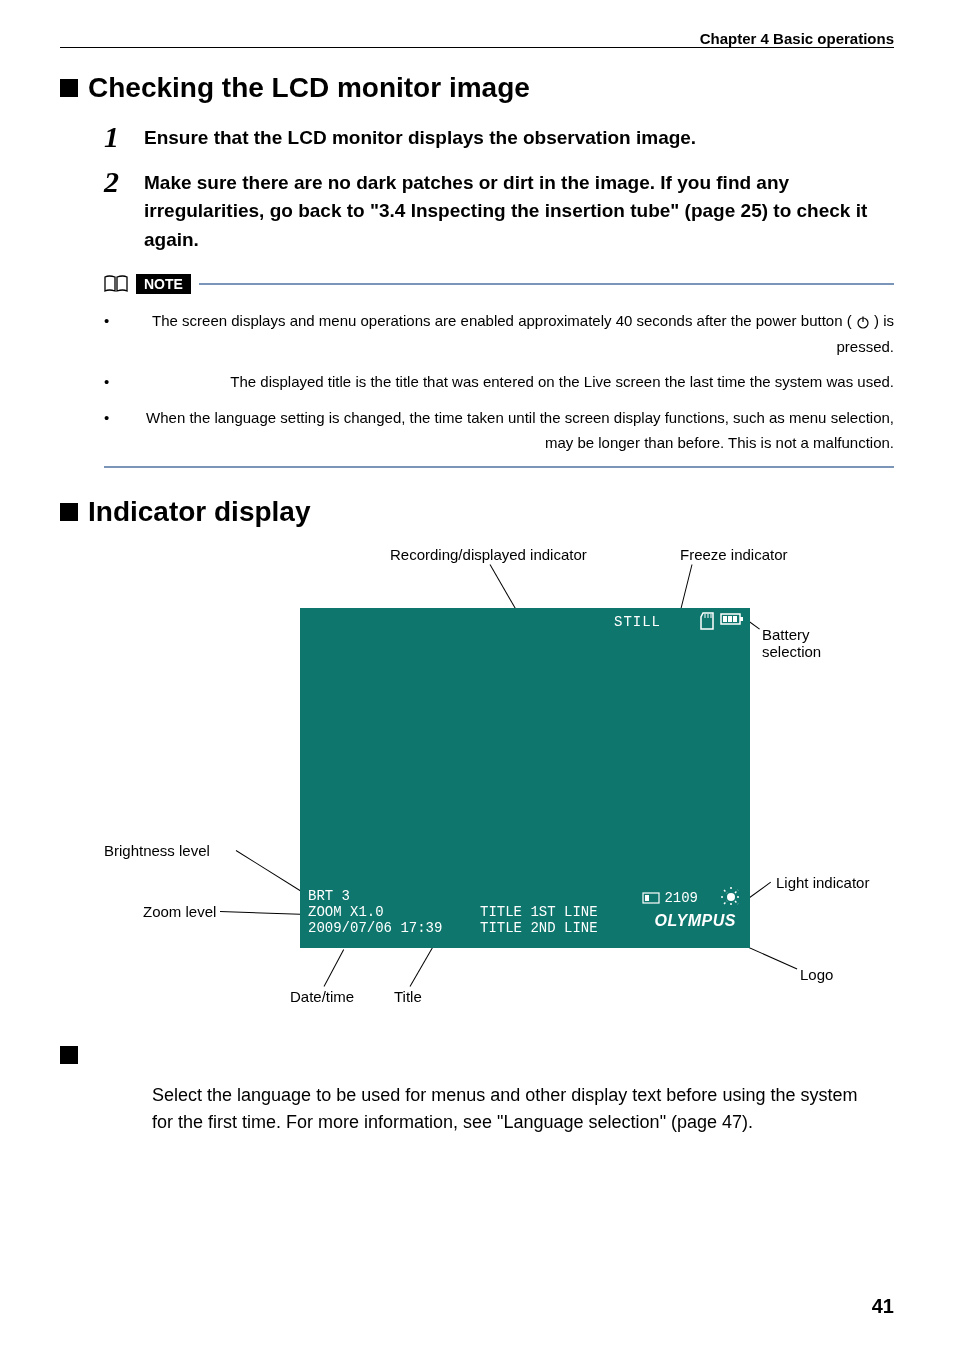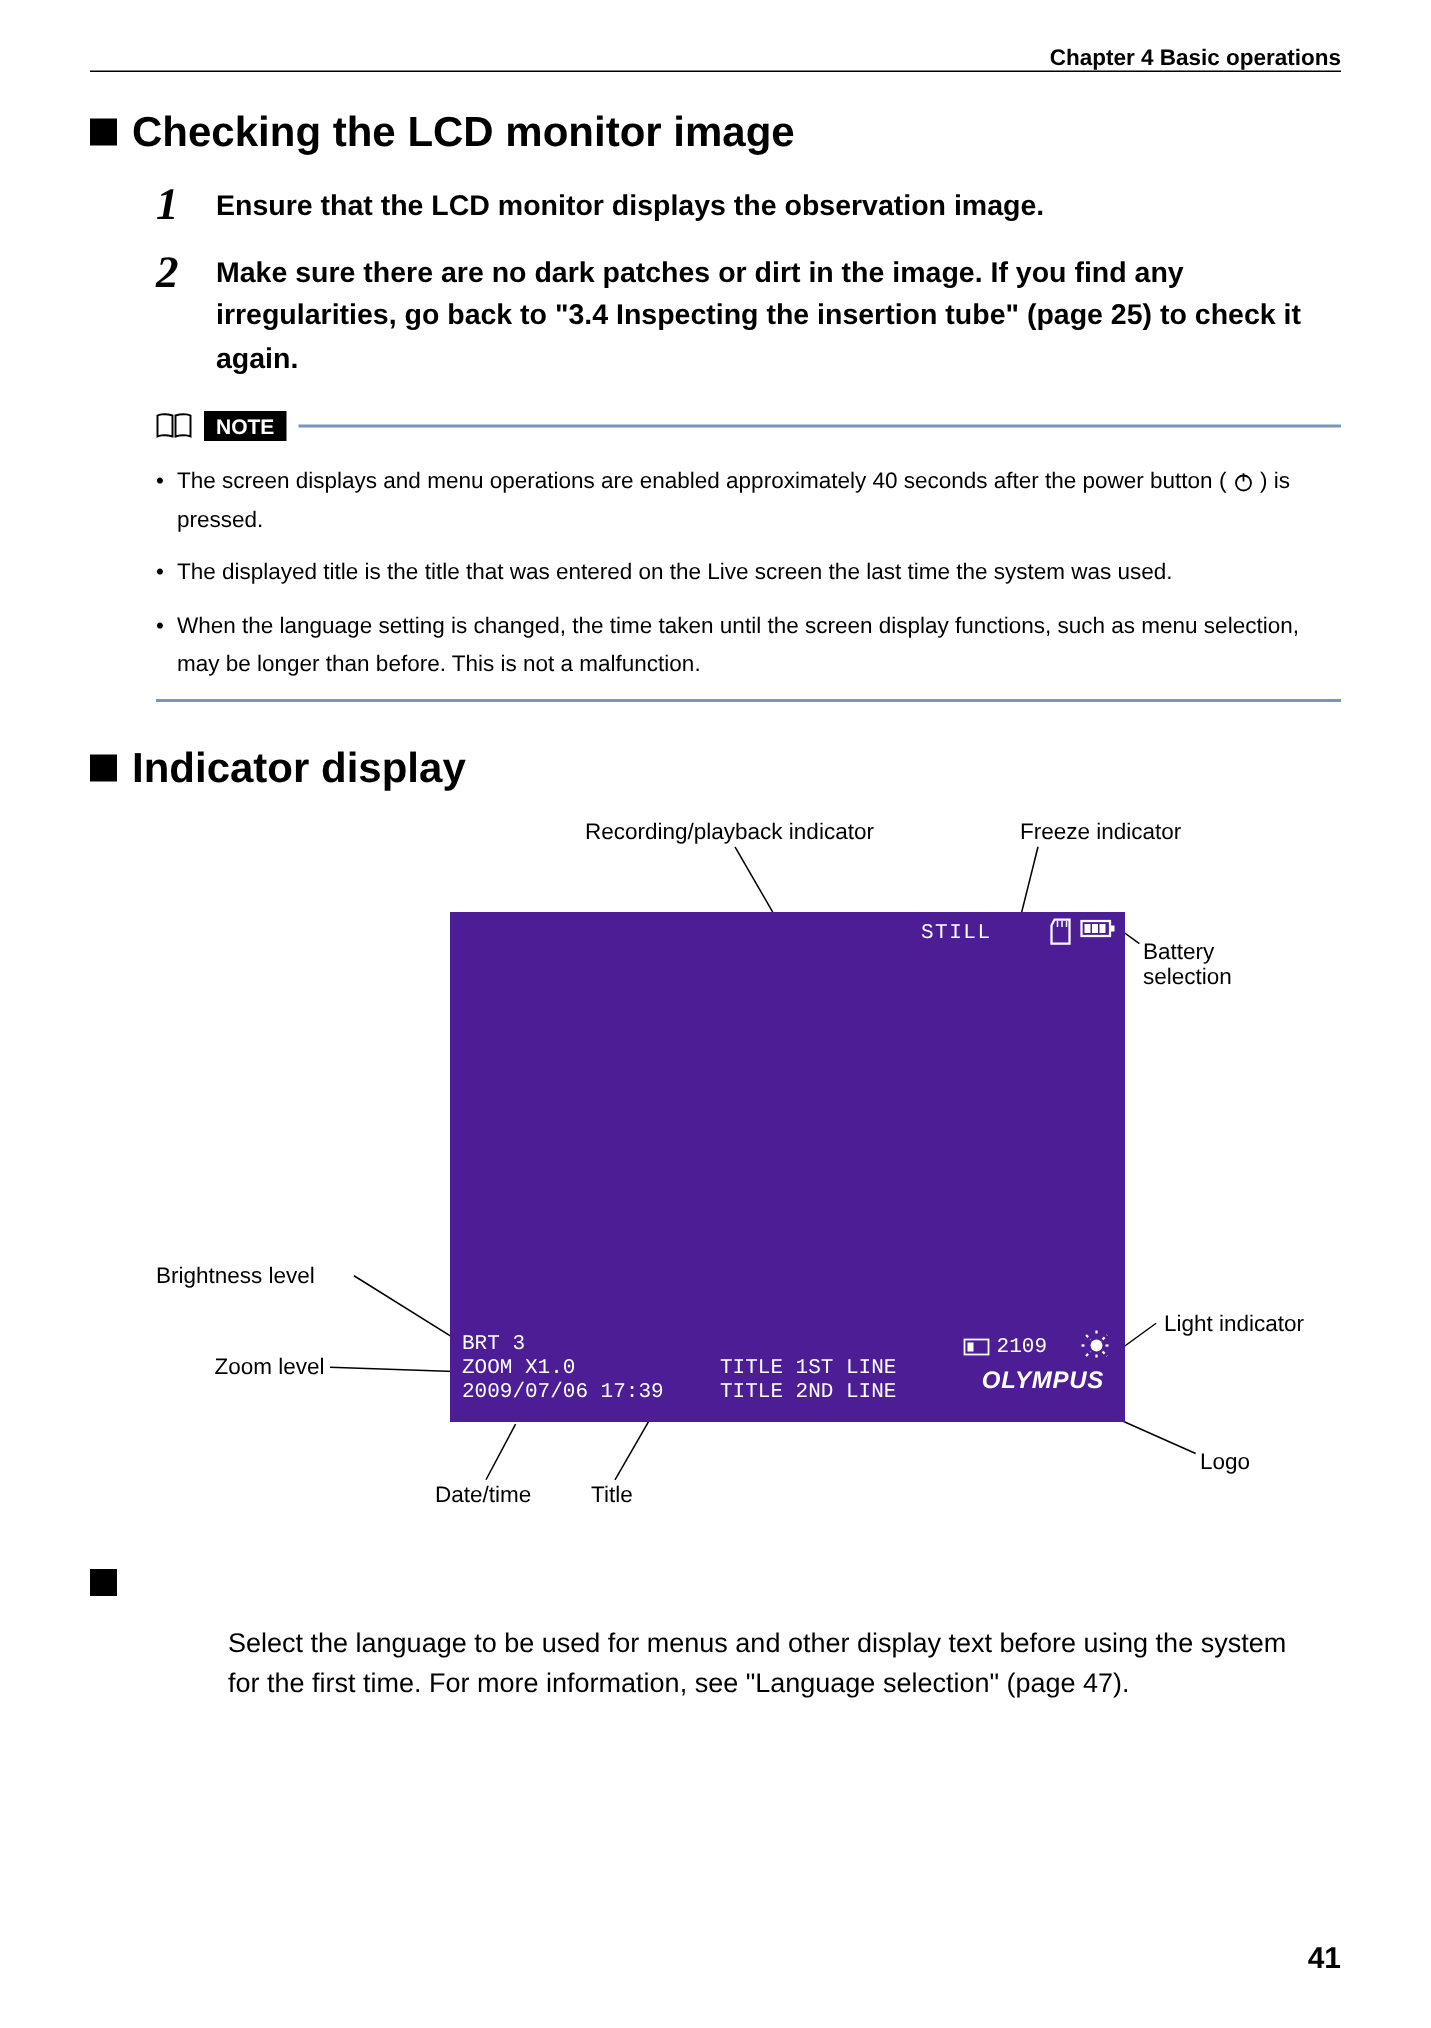--- a/index.html
+++ b/index.html
@@ -90,20 +90,21 @@
     .note-list {
       margin-left: 44px;
       font-size: 15px;
       line-height: 1.7;
     }
     .note-list li {
       list-style: none;
       position: relative;
       padding-left: 14px;
       margin-bottom: 10px;
+      text-align: right;
     }
     .note-list li::before {
       content: "•";
       position: absolute;
       left: 0;
       top: 0;
     }
     .power-icon {
       display: inline-block;
       vertical-align: middle;
@@ -120,21 +121,21 @@
       margin-left: 30px;
       margin-top: 12px;
       margin-bottom: 20px;
     }
     .screen {
       position: absolute;
       left: 210px;
       top: 62px;
       width: 450px;
       height: 340px;
-      background: #4c1d95;
+      background: #0f766e;
       color: #fff;
       font-family: "Courier New", monospace;
       font-size: 14px;
     }
     .screen .still {
       position: absolute;
       top: 6px;
       left: 314px;
       letter-spacing: 1px;
     }
@@ -262,21 +263,21 @@
   </ul>
   <hr class="note-end-hr">
 
   <div class="section-heading">
     <span class="square-bullet"></span>
     <span>Indicator display</span>
   </div>
 
   <div class="diagram-area">
 
-    <div class="callout" style="left:300px; top:0;">Recording/playback indicator</div>
+    <div class="callout" style="left:300px; top:0;">Recording/displayed indicator</div>
     <div class="callout" style="left:590px; top:0;">Freeze indicator</div>
     <div class="callout" style="left:672px; top:80px;">Battery selection</div>
 
     <div class="callout" style="left:14px; top:296px;">Brightness level</div>
     <div class="callout" style="left:53px; top:357px;">Zoom level</div>
 
     <div class="callout" style="left:200px; top:442px;">Date/time</div>
     <div class="callout" style="left:304px; top:442px;">Title</div>
     <div class="callout" style="left:686px; top:328px;">Light indicator</div>
     <div class="callout" style="left:710px; top:420px;">Logo</div>

